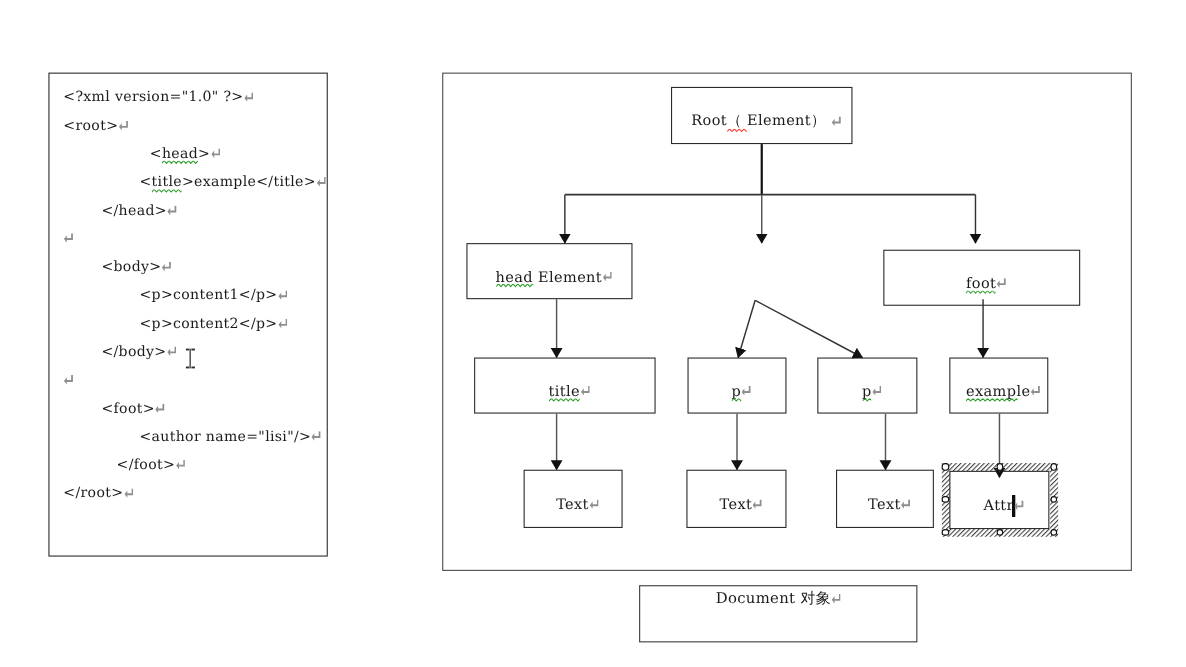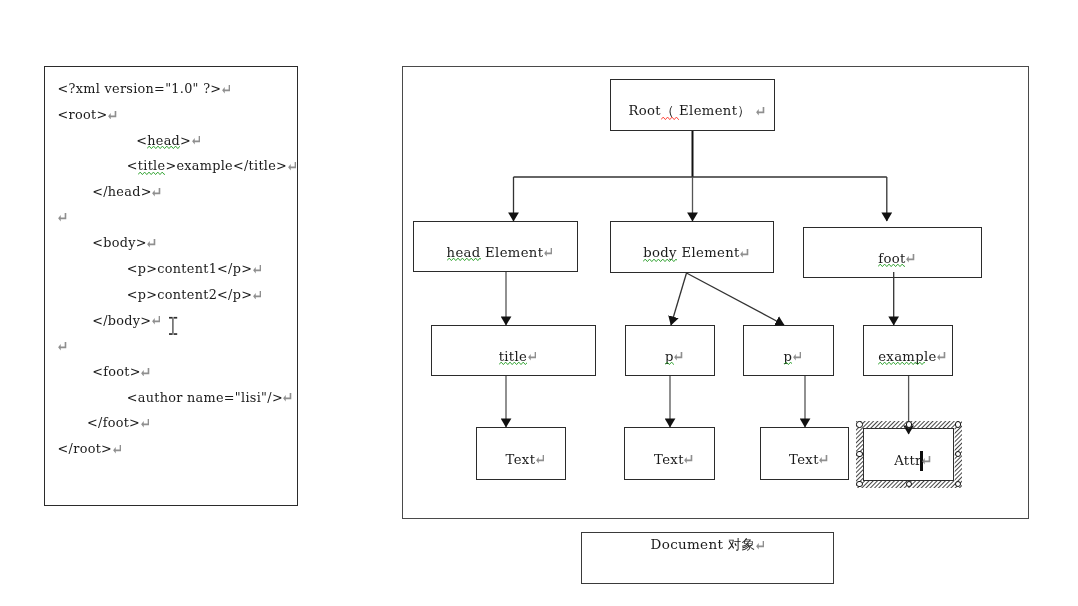--- a/index.html
+++ b/index.html
@@ -89,51 +89,42 @@
             </svg></span></div>
         <div class="code-line" style="left: 12.6px; top: 273.2px;"><span class="code-text"></span><span class="pilcrow"><svg width="8.6" height="8.8" viewBox="0 0 17 17.4">
               <path d="M13.2,0 H16.4 V12.2 H5.4 V17.0 L0.3,10.4 L5.4,3.8 V8.8 H13.2 Z" fill="#8f8f8f"></path>
             </svg></span></div>
         <div class="code-line" style="left: 47.2px; top: 298.9px;"><span class="code-text">&lt;foot&gt;</span><span class="pilcrow"><svg width="8.6" height="8.8" viewBox="0 0 17 17.4">
               <path d="M13.2,0 H16.4 V12.2 H5.4 V17.0 L0.3,10.4 L5.4,3.8 V8.8 H13.2 Z" fill="#8f8f8f"></path>
             </svg></span></div>
         <div class="code-line" style="left: 81.8px; top: 324.6px;"><span class="code-text">&lt;author name="lisi"/&gt;</span><span class="pilcrow"><svg width="8.6" height="8.8" viewBox="0 0 17 17.4">
               <path d="M13.2,0 H16.4 V12.2 H5.4 V17.0 L0.3,10.4 L5.4,3.8 V8.8 H13.2 Z" fill="#8f8f8f"></path>
             </svg></span></div>
-        <div class="code-line" style="left: 42px; top: 350.3px;"><span class="code-text">&lt;/foot&gt;</span><span class="pilcrow"><svg width="8.6" height="8.8" viewBox="0 0 17 17.4">
+        <div class="code-line" style="left: 61px; top: 350.3px;"><span class="code-text">&lt;/foot&gt;</span><span class="pilcrow"><svg width="8.6" height="8.8" viewBox="0 0 17 17.4">
               <path d="M13.2,0 H16.4 V12.2 H5.4 V17.0 L0.3,10.4 L5.4,3.8 V8.8 H13.2 Z" fill="#8f8f8f"></path>
             </svg></span></div>
         <div class="code-line" style="left: 12.6px; top: 376px;"><span class="code-text">&lt;/root&gt;</span><span class="pilcrow"><svg width="8.6" height="8.8" viewBox="0 0 17 17.4">
               <path d="M13.2,0 H16.4 V12.2 H5.4 V17.0 L0.3,10.4 L5.4,3.8 V8.8 H13.2 Z" fill="#8f8f8f"></path>
             </svg></span></div>
       </div>
   </div>
 
   <div id="diagram"></div>
   <div id="nodes">
       <div class="node" style="left: 610px; top: 79px; width: 165px; height: 52px;">
         <span class="lbl"><span>Root</span><span class="sq-red"><span class="fw">（</span><span class="wv">
               <svg width="18" height="4" viewBox="0 0 18 4" style="display:block">
                 <path d="M0,2.6 L2.20,0.10 L4.40,2.60 L6.60,0.10 L8.80,2.60 L11.00,0.10 L13.20,2.60 L15.40,0.10 L17.60,2.60 L19.80,0.10" fill="none" stroke="#ff3b30" stroke-width="0.95"></path>
               </svg>
             </span></span><span>Element</span><span class="fw">）</span><span class="pilcrow"><svg width="8.6" height="8.8" viewBox="0 0 17 17.4">
               <path d="M13.2,0 H16.4 V12.2 H5.4 V17.0 L0.3,10.4 L5.4,3.8 V8.8 H13.2 Z" fill="#8f8f8f"></path>
             </svg></span></span>
       </div>
-      <div class="node" style="left: 413px; top: 221px; width: 165px; height: 51px;">
+      <div class="node" style="left: 424px; top: 221px; width: 151px; height: 51px;">
         <span class="lbl"><span class="sq-green"><span>head</span><span class="wv">
-              <svg width="34" height="4" viewBox="0 0 34 4" style="display:block">
-                <path d="M0,2.6 L2.20,0.10 L4.40,2.60 L6.60,0.10 L8.80,2.60 L11.00,0.10 L13.20,2.60 L15.40,0.10 L17.60,2.60 L19.80,0.10 L22.00,2.60 L24.20,0.10 L26.40,2.60 L28.60,0.10 L30.80,2.60 L33.00,0.10 L35.20,2.60" fill="none" stroke="#2ca02c" stroke-width="0.95"></path>
-              </svg>
-            </span></span><span> Element</span><span class="pilcrow"><svg width="8.6" height="8.8" viewBox="0 0 17 17.4">
-              <path d="M13.2,0 H16.4 V12.2 H5.4 V17.0 L0.3,10.4 L5.4,3.8 V8.8 H13.2 Z" fill="#8f8f8f"></path>
-            </svg></span></span>
-      </div>
-      <div class="node" style="left: 610px; top: 221px; width: 164px; height: 52px;">
-        <span class="lbl"><span class="sq-green"><span>body</span><span class="wv">
               <svg width="34" height="4" viewBox="0 0 34 4" style="display:block">
                 <path d="M0,2.6 L2.20,0.10 L4.40,2.60 L6.60,0.10 L8.80,2.60 L11.00,0.10 L13.20,2.60 L15.40,0.10 L17.60,2.60 L19.80,0.10 L22.00,2.60 L24.20,0.10 L26.40,2.60 L28.60,0.10 L30.80,2.60 L33.00,0.10 L35.20,2.60" fill="none" stroke="#2ca02c" stroke-width="0.95"></path>
               </svg>
             </span></span><span> Element</span><span class="pilcrow"><svg width="8.6" height="8.8" viewBox="0 0 17 17.4">
               <path d="M13.2,0 H16.4 V12.2 H5.4 V17.0 L0.3,10.4 L5.4,3.8 V8.8 H13.2 Z" fill="#8f8f8f"></path>
             </svg></span></span>
       </div>
       <div class="node" style="left: 803px; top: 227px; width: 179px; height: 51px;">
         <span class="lbl"><span class="sq-green"><span>foot</span><span class="wv">
               <svg width="27" height="4" viewBox="0 0 27 4" style="display:block">

